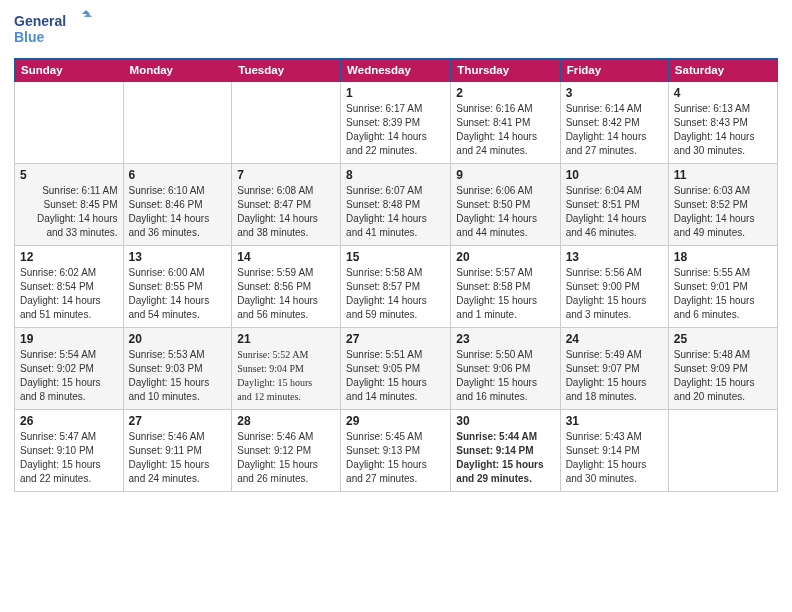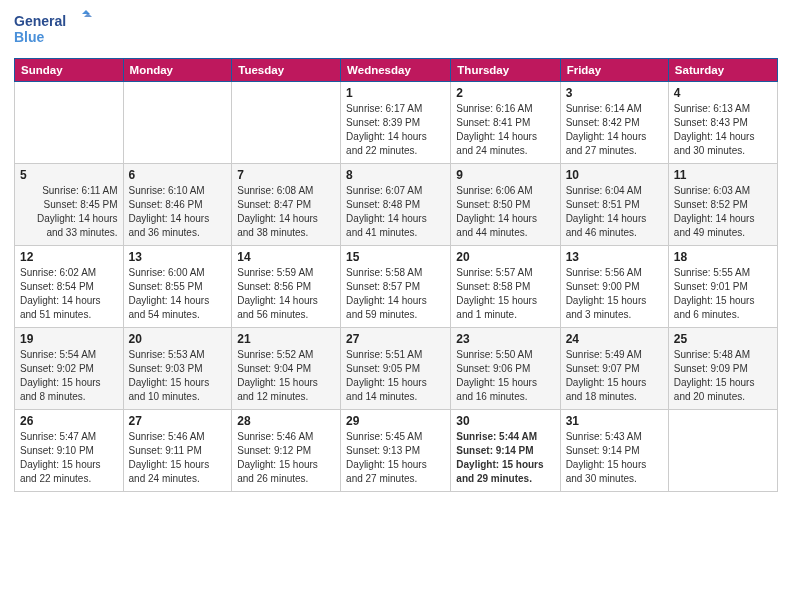--- a/index.html
+++ b/index.html
@@ -258,21 +258,21 @@
           </td>
           <td>
             <span class="day-num">20</span>
             <div class="day-info" style="white-space: pre-line;">Sunrise: 5:53 AM
 Sunset: 9:03 PM
 Daylight: 15 hours
 and 10 minutes.</div>
           </td>
           <td>
             <span class="day-num">21</span>
-            <div class="day-info" style="white-space: pre-line;">Sunrise: 5:52 AM
+            <div class="day-info" style="white-space: pre-line; font-family: Liberation Serif, serif;">Sunrise: 5:52 AM
 Sunset: 9:04 PM
 Daylight: 15 hours
 and 12 minutes.</div>
           </td>
           <td>
             <span class="day-num">27</span>
             <div class="day-info" style="white-space: pre-line;">Sunrise: 5:51 AM
 Sunset: 9:05 PM
 Daylight: 15 hours
 and 14 minutes.</div>

